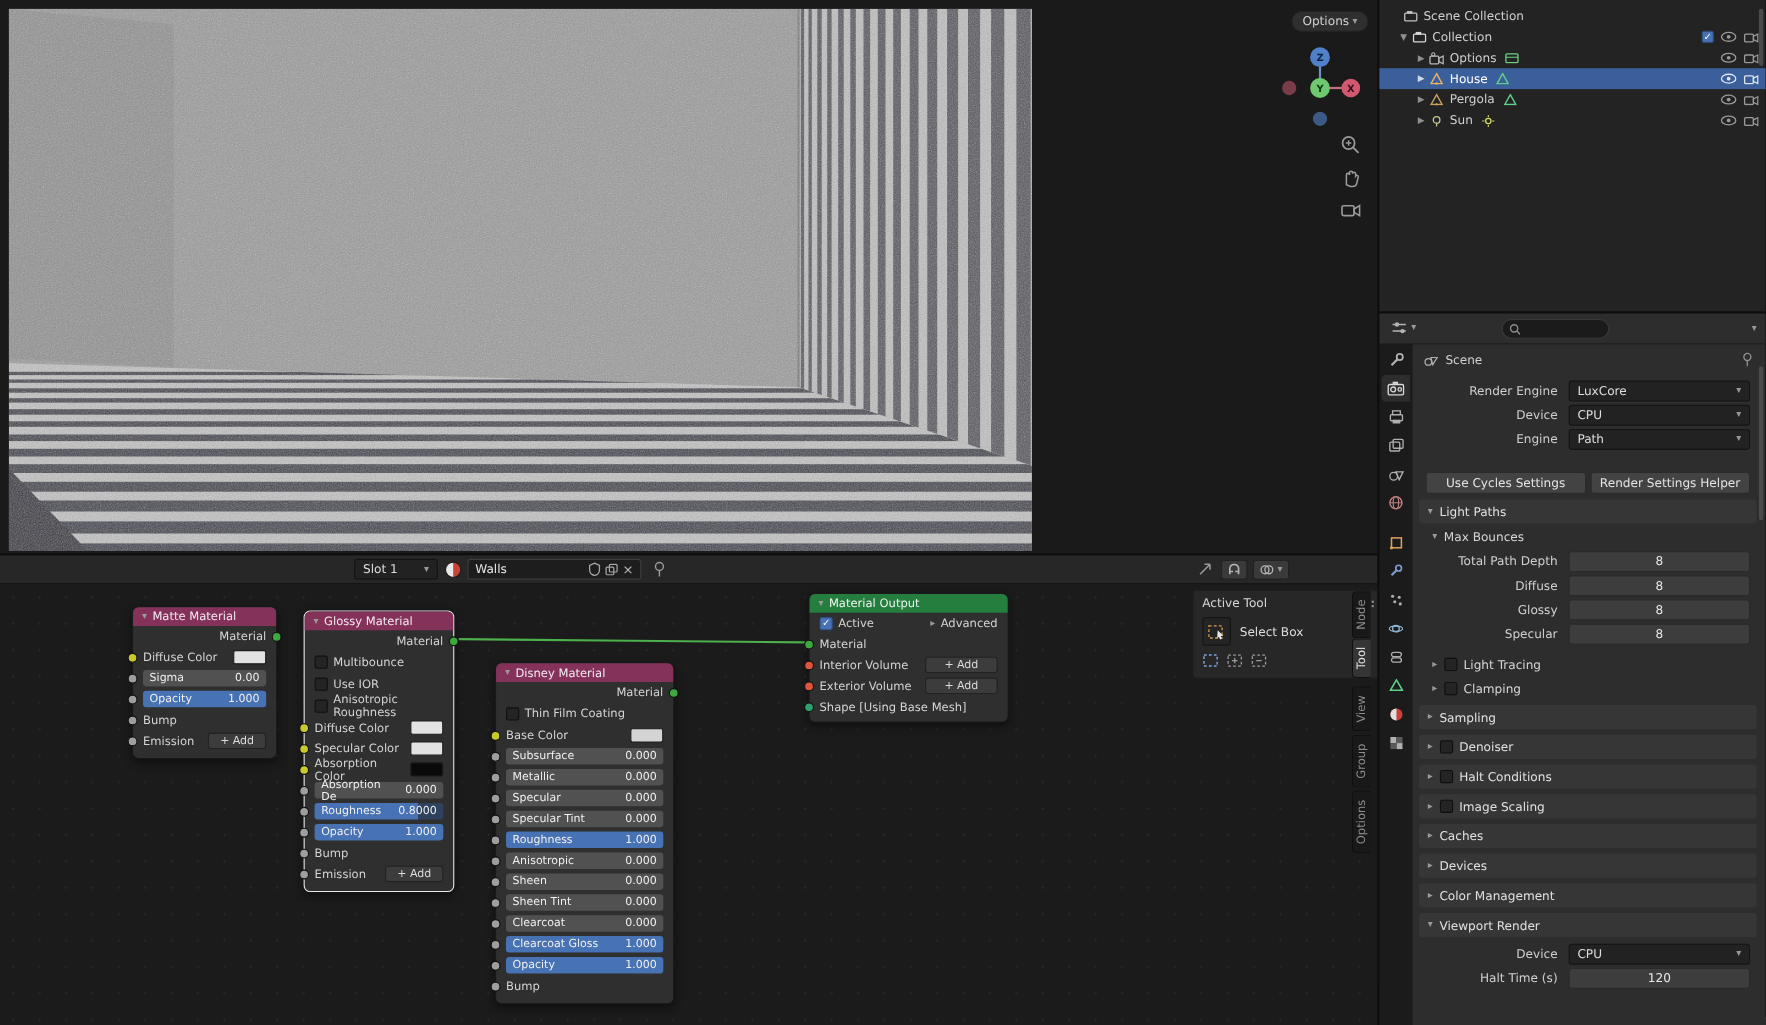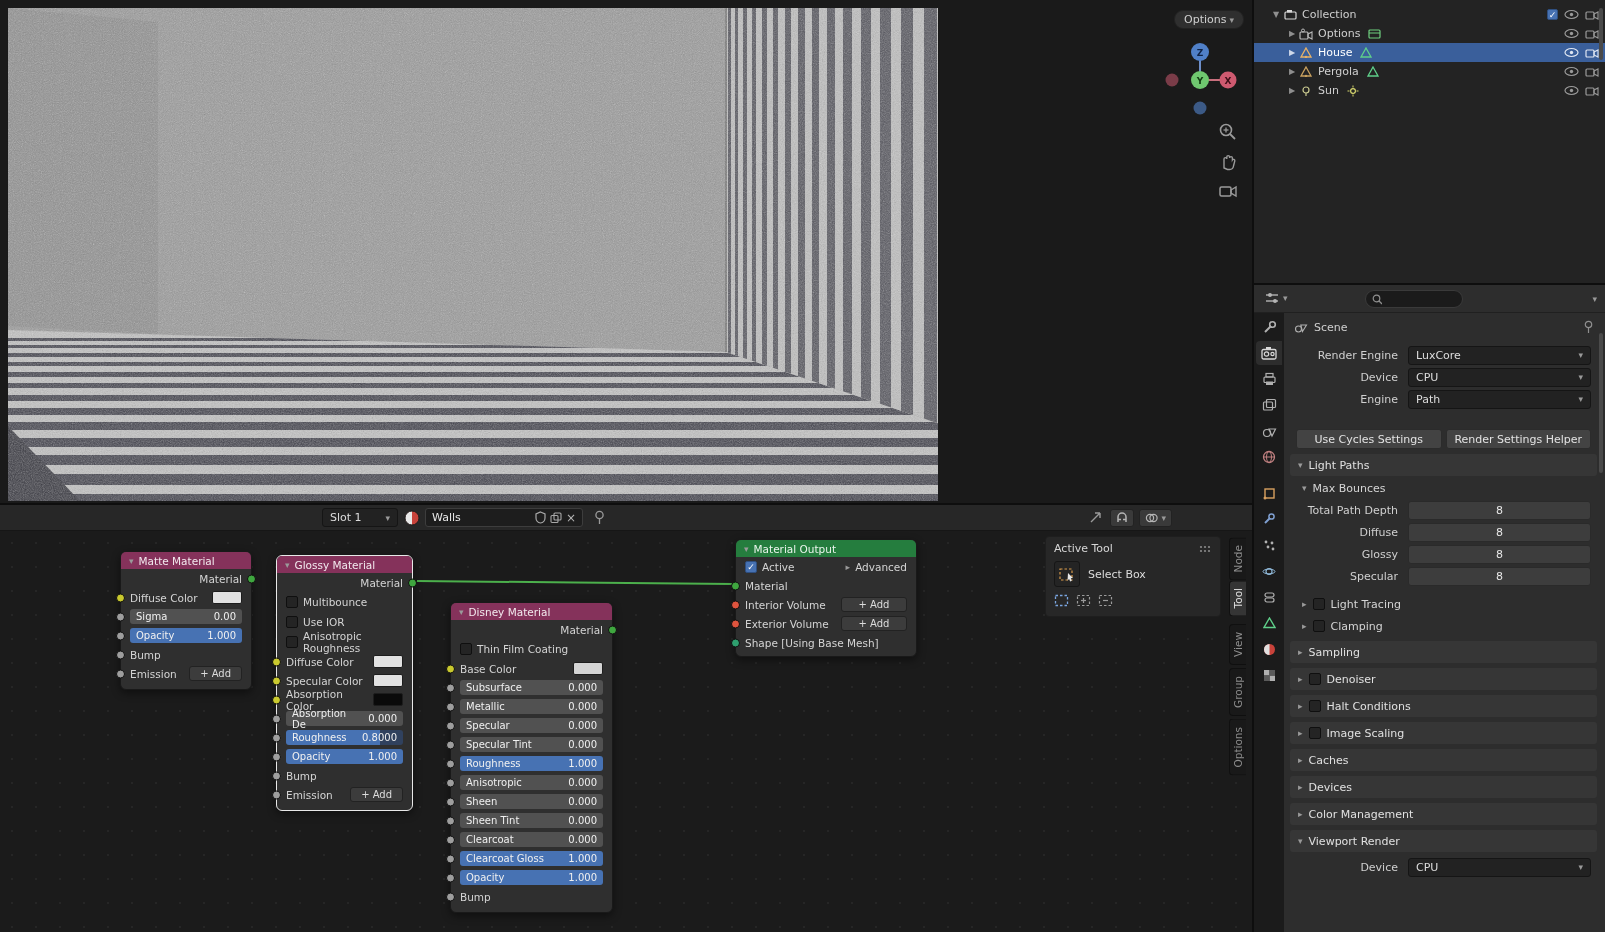--- a/index.html
+++ b/index.html
@@ -33,21 +33,21 @@
 
   
   .orow { display:flex; align-items:center; height:19px; position:relative; color:#cfcfcf; }
   .orow.sel { background:#3a5f9b; color:#ffffff; }
   .oarrow { width:12px; text-align:center; color:#8f8f8f; font-size:8px; flex:none; }
   .oicon { width:16px; height:14px; flex:none; margin-right:4px; display:flex; align-items:center; justify-content:center;}
   .oright { position:absolute; right:6px; display:flex; gap:6px; align-items:center; }
 
   
   .prow { display:flex; align-items:center; height:20px; margin:2px 14px 2px 0; }
-  .plabel { width:124px; text-align:right; padding-right:10px; color:#cfcfcf; flex:none; }
+  .plabel { width:124px; text-align:right; padding-right:10px; color:#cfcfcf; flex:none;margin-left:18px; }
   .pfield { flex:1; display:flex; }
   .pfield .dd, .pfield .numfield { flex:1; }
   .sechdr { display:flex; align-items:center; gap:6px; height:22px; background:#363636;
      border-radius:3px; margin:5px 8px 0 6px; padding:0 8px; color:#e0e0e0; }
   .subhdr { display:flex; align-items:center; gap:6px; height:20px; margin:2px 8px 0 18px; color:#d5d5d5; }
   .tabicon { width:26px; height:24px; display:flex; align-items:center; justify-content:center; margin:2px 0 2px 2px; border-radius:4px 0 0 4px; }
   .tabicon.active { background:#2d2d2d; }
 
   
   .node { position:absolute; background:#2f2f2f; border:1px solid #191919; border-radius:6px;
@@ -72,21 +72,21 @@
   .swatch { width:30px; height:13px; border-radius:2px; border:1px solid #1d1d1d; background:#e2e2e2; flex:none; }
   .swatch.black { background:#0a0a0a; }
   .addbtn { height:15px; background:#3c3c3c; border:1px solid #222; border-radius:3px;
      display:flex; align-items:center; justify-content:center; gap:3px; font-size:10px; color:#dcdcdc; padding:0 10px; }
 
   
   .vtab { position:absolute; right:6px; writing-mode:vertical-rl; transform:rotate(180deg);
      background:#191919; color:#8d8d8d; border:1px solid #101010; border-left:none;
      border-radius:0 4px 4px 0; padding:7px 2px; font-size:10.5px; }
   .vtab.active { background:#353535; color:#e0e0e0; }
-  #active-tool { position:absolute; left:1045px; top:5px; width:176px; background:rgba(40,40,40,.96);
+  #active-tool { position:absolute; left:1084px; top:5px; width:176px; background:rgba(40,40,40,.96);
      border:1px solid #1e1e1e; border-radius:4px; padding:5px 8px 8px; }
   .hbtn { height:18px; background:#3a3a3a; border:1px solid #222; border-radius:3px;
      display:flex; align-items:center; gap:3px; padding:0 5px; color:#cfcfcf; }
   #mat-name-field { display:flex; align-items:center; gap:4px; background:#1d1d1d;
      border:1px solid #3d3d3d; border-radius:3px; height:19px; padding:0 6px; width:158px; color:#e8e8e8; }
   .scrollbar { position:absolute; width:4px; border-radius:2px; background:#4a4a4a; }
 </style>
 </head>
 <body>
 
@@ -536,20 +536,30 @@
     <div class="vtab active" style="top:49px">Tool</div>
     <div class="vtab" style="top:93px">View</div>
     <div class="vtab" style="top:137px">Group</div>
     <div class="vtab" style="top:188px">Options</div>
   </div>
 </div>
 
 <div id="outliner" class="abs">
   <div style="padding-top:5px">
     <div class="orow">
+      <span style="width:20px"></span>
+      <span class="oicon">
+        <svg width="13" height="11">
+            <rect x="1" y="3" width="11" height="7" rx="1" fill="none" stroke="#c0c0c0" stroke-width="1.2"></rect>
+            <rect x="3" y="1" width="5" height="2.5" fill="#c0c0c0"></rect>
+          </svg>
+      </span>
+      <span>Scene Collection</span>
+    </div>
+    <div class="orow">
       <span class="oarrow" style="margin-left:16px">▼</span>
       <span class="oicon">
         <svg width="13" height="11">
             <rect x="1" y="3" width="11" height="7" rx="1" fill="none" stroke="#d8d8d8" stroke-width="1.2"></rect>
             <rect x="3" y="1" width="5" height="2.5" fill="#d8d8d8"></rect>
           </svg>
       </span>
       <span>Collection</span>
       <span class="oright">
         <span class="chk on" style="width:11px;height:11px">✓</span>
@@ -923,14 +933,22 @@
   </div>
   <div class="prow" style="margin-top:5px">
     <span class="plabel">Device</span>
     <div class="pfield">
         <div class="dd">
       <span>CPU</span>
           <span class="caret">▾</span>
         </div>
       </div>
   </div>
+  <div class="prow">
+    <span class="plabel">Halt Time (s)</span>
+    <div class="pfield">
+        <div class="numfield">
+          <span>120</span>
+        </div>
+      </div>
+  </div>
   <div class="scrollbar" style="right:2px;top:20px;height:140px"></div>
 </div>
 
 </body></html>

